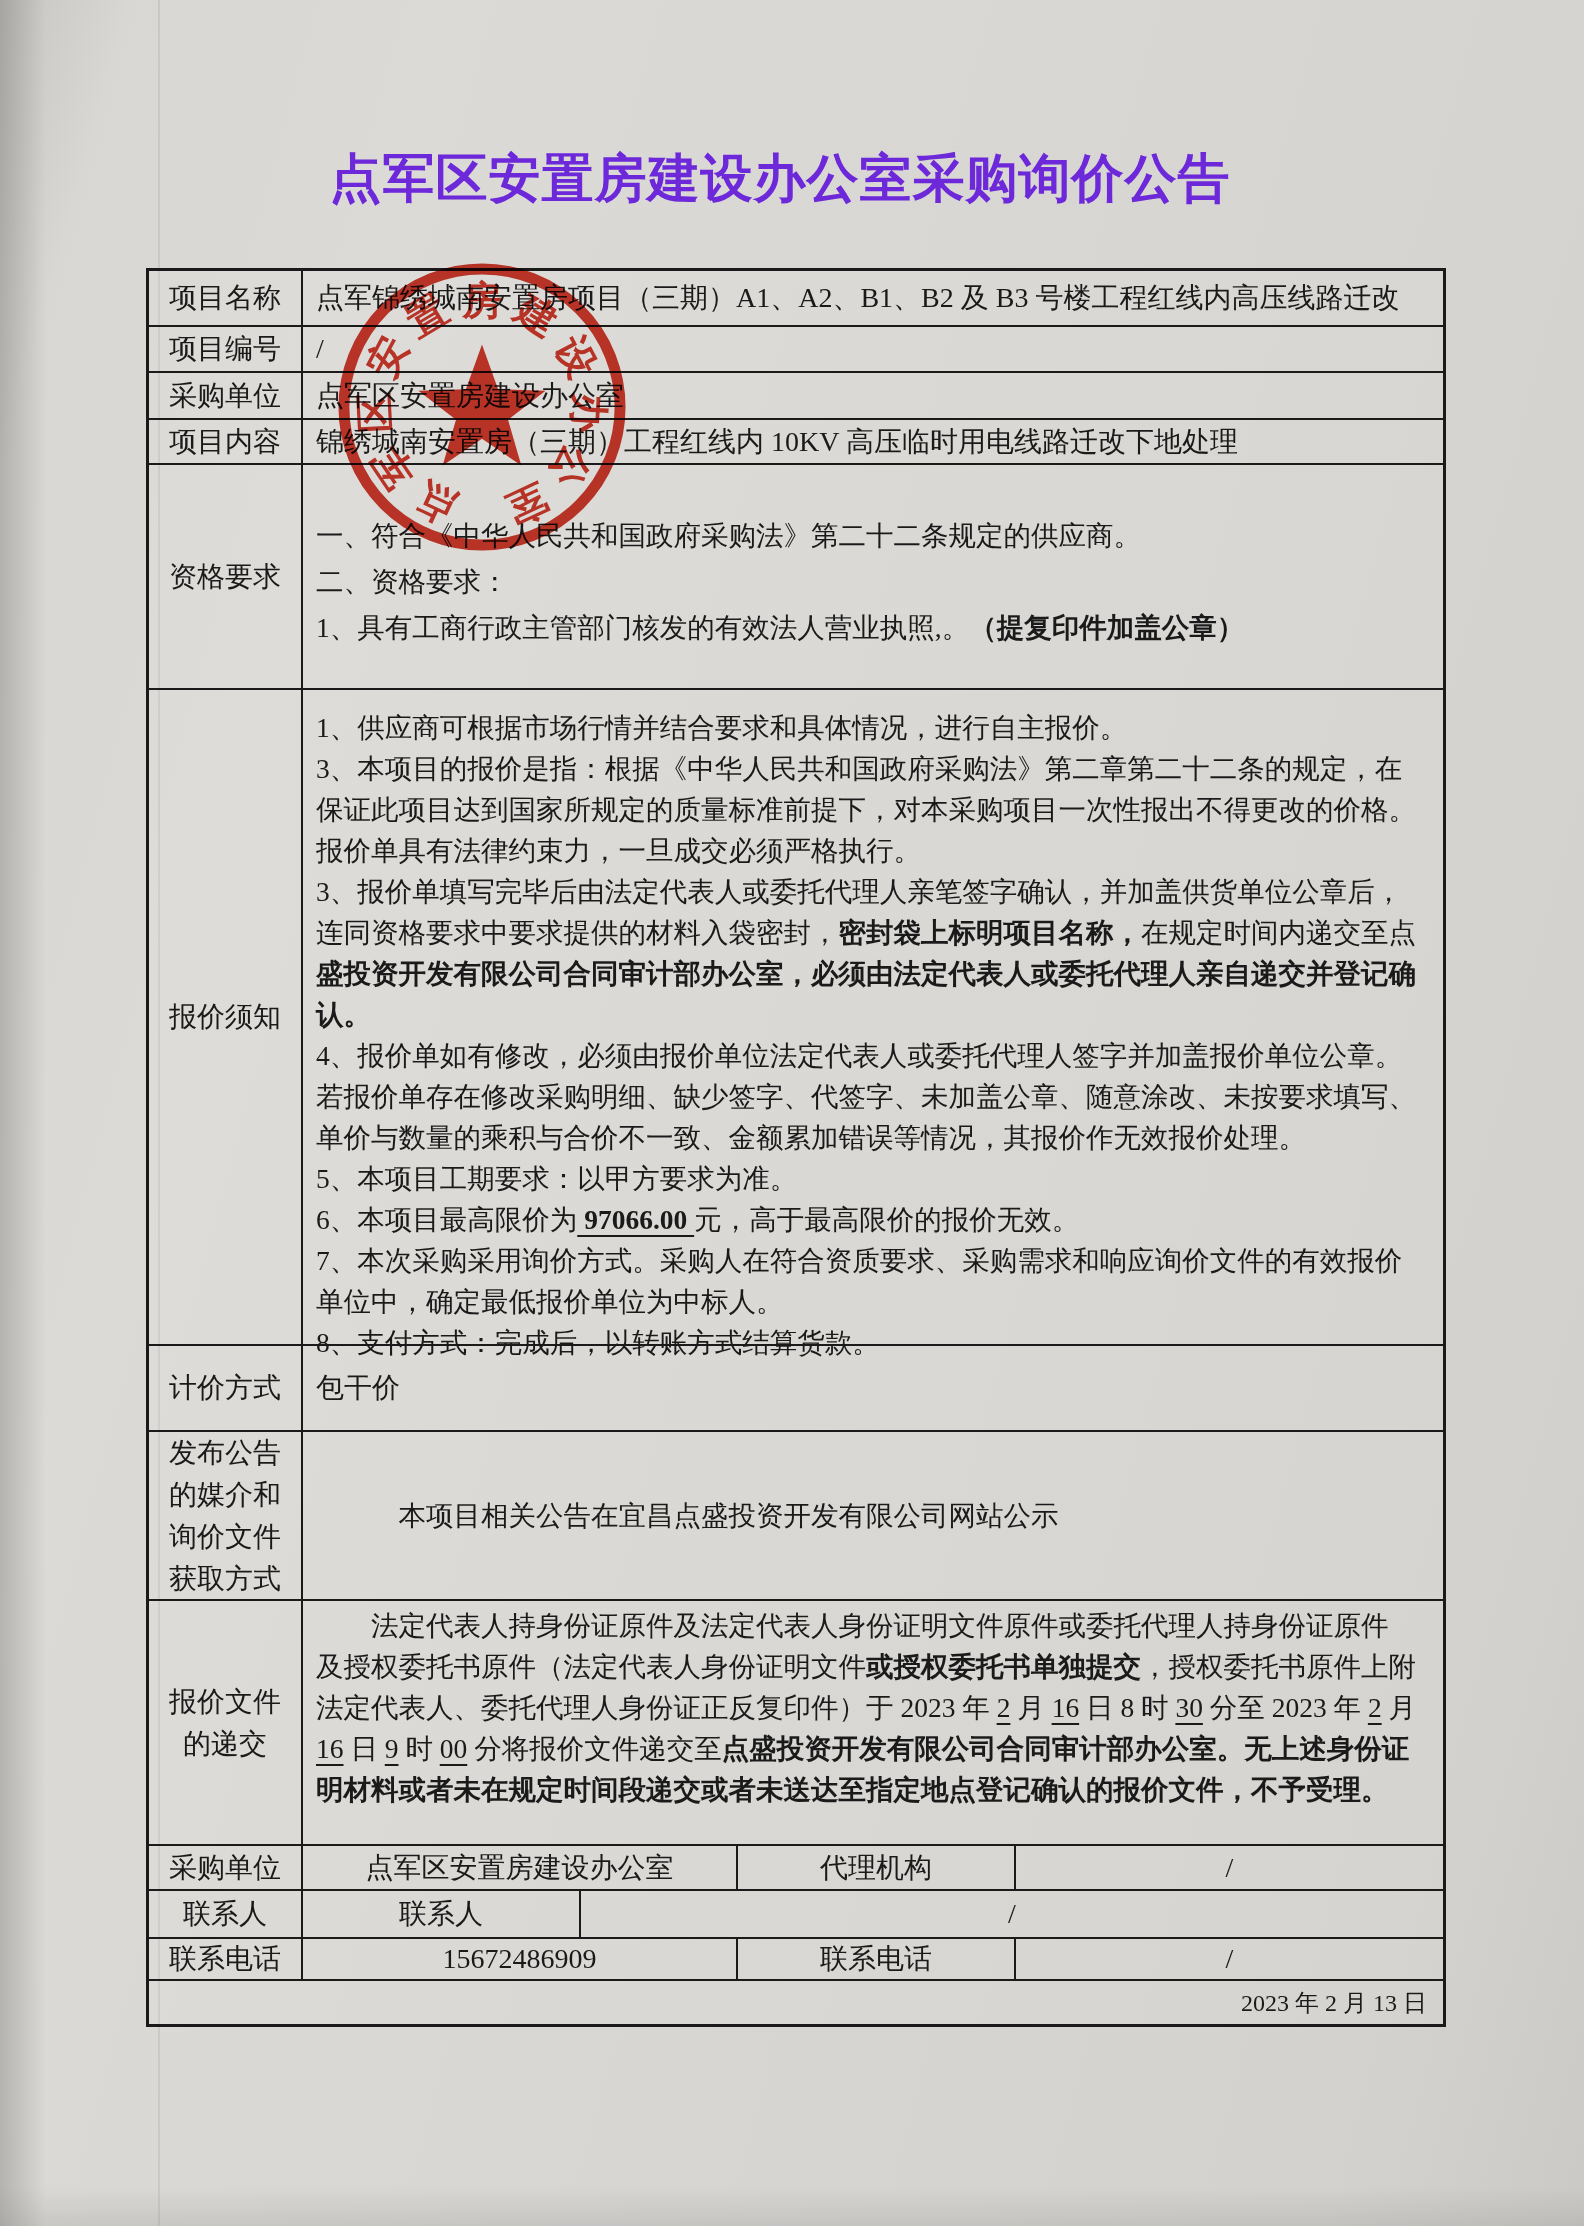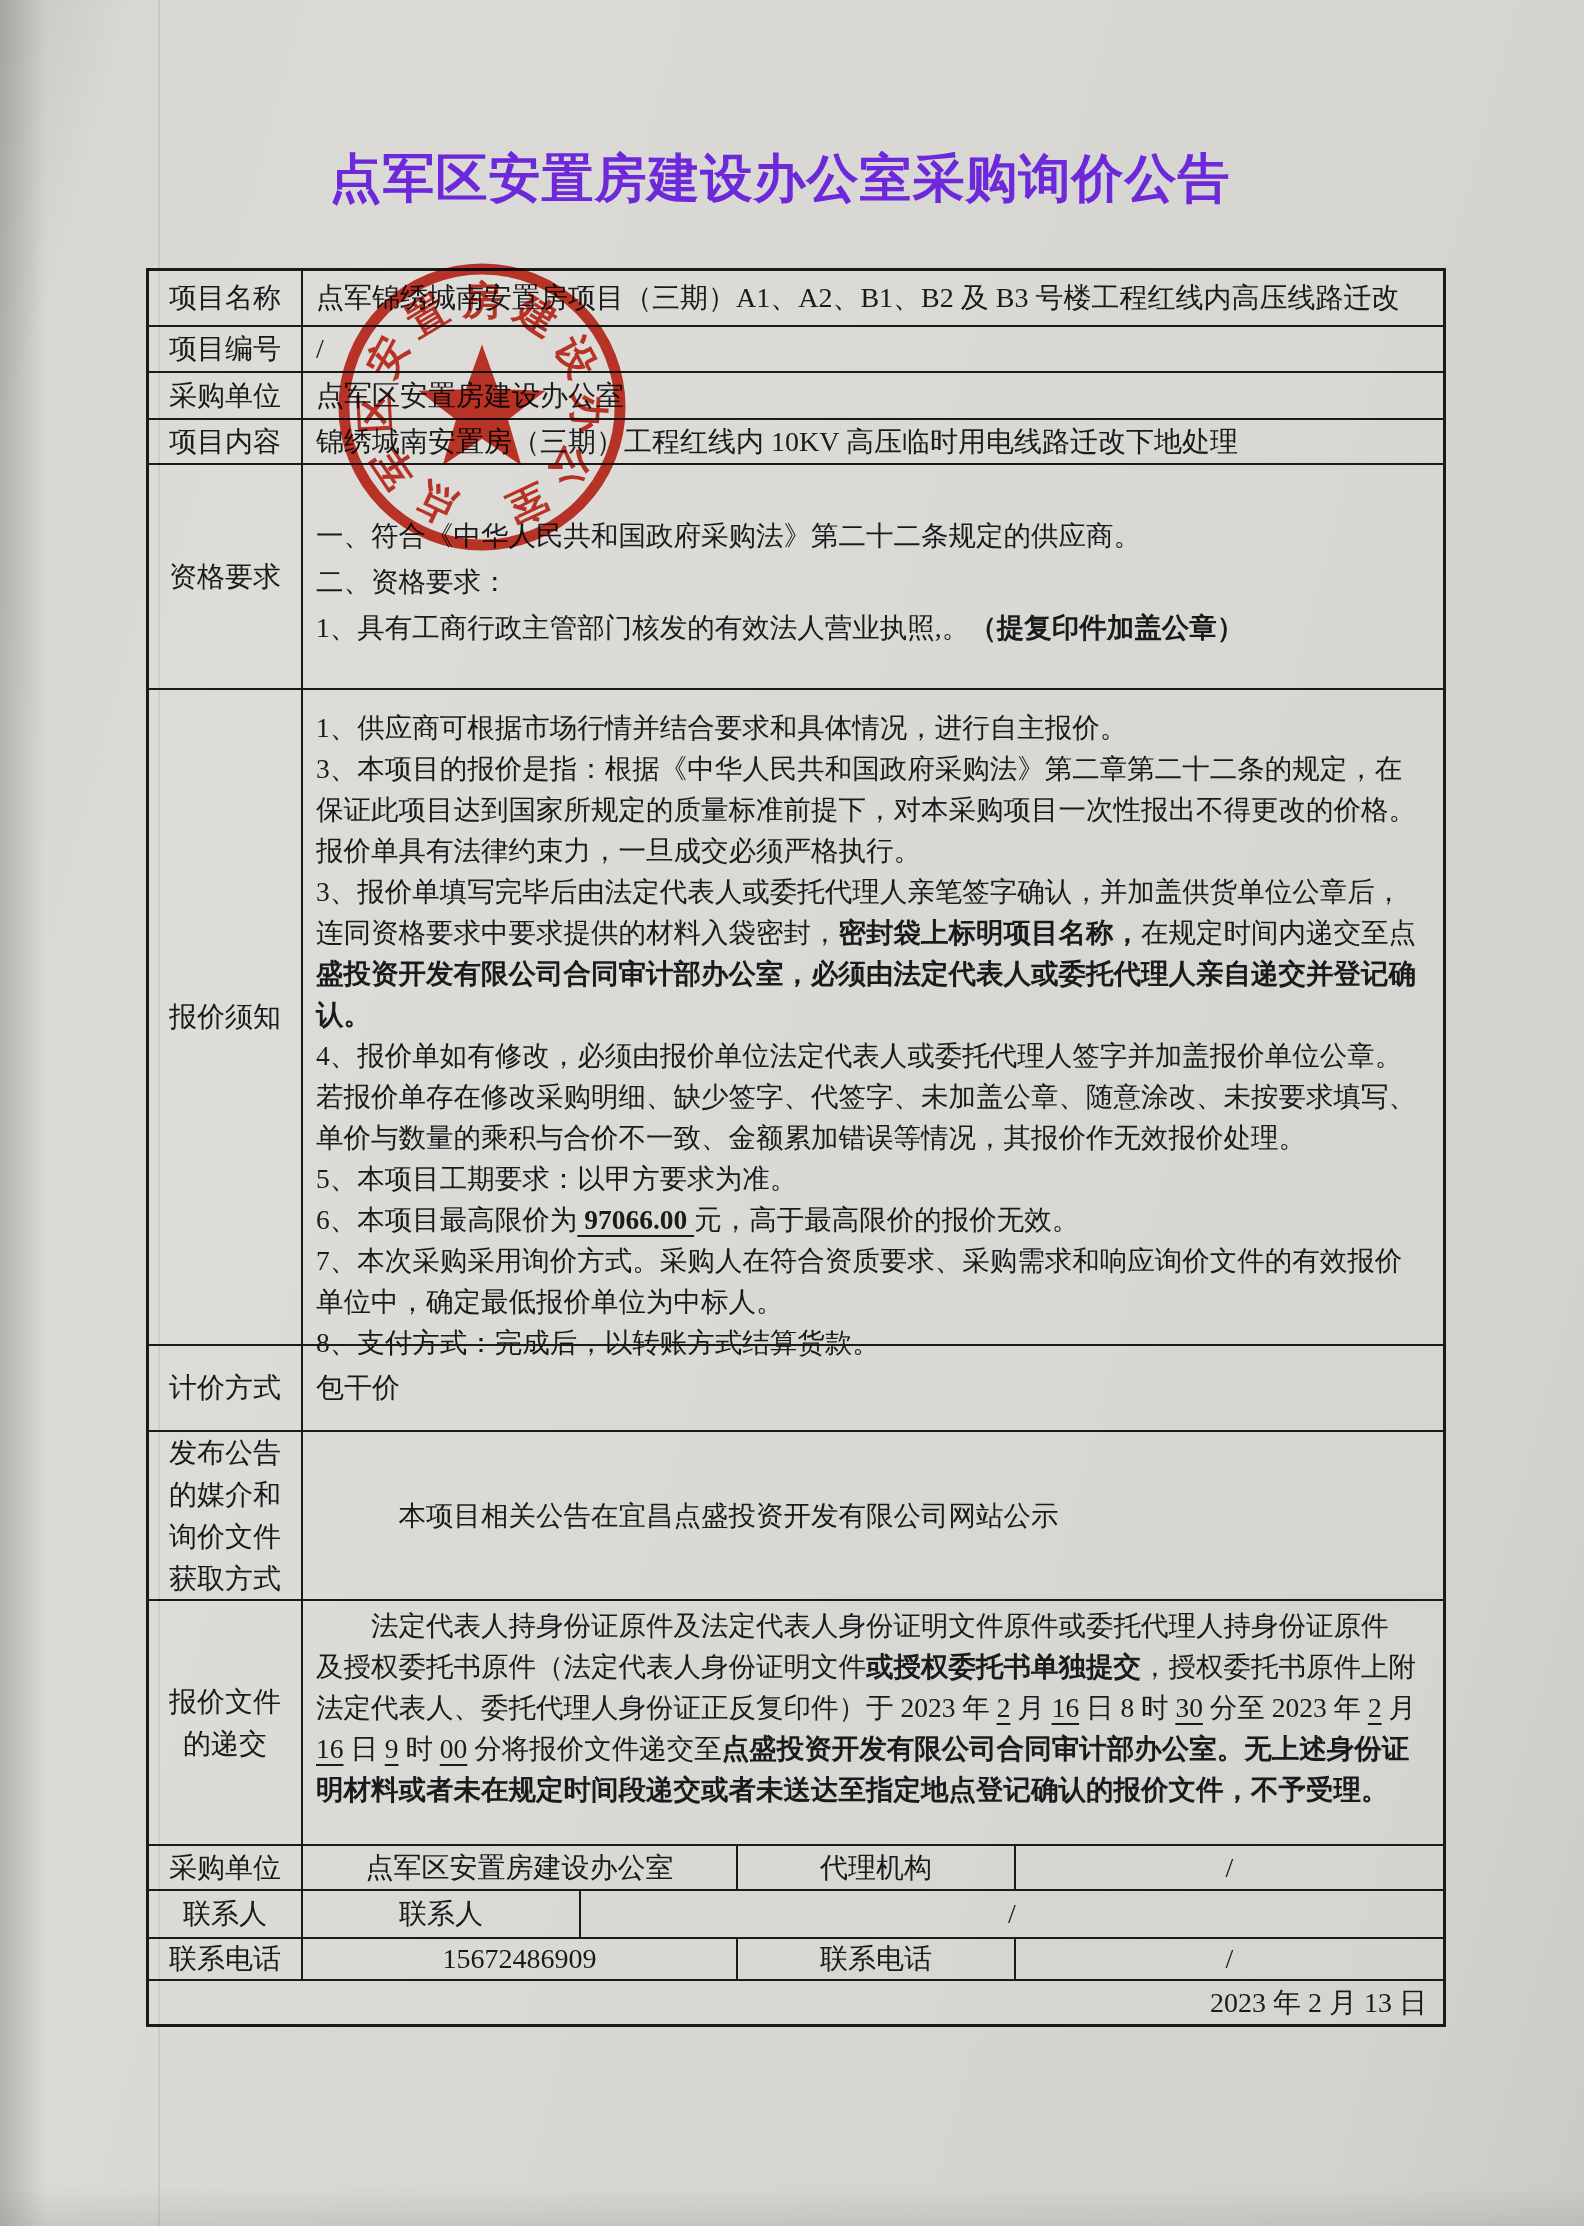--- a/index.html
+++ b/index.html
@@ -37,21 +37,21 @@
   .r-qual{padding-top:48px;line-height:46px;}
   .r-notes{padding-top:17px;}
   .r-media{display:flex;flex-direction:column;justify-content:center;}
   .r-submit{padding-top:4px;}
   .b{font-weight:bold;}
   .u{text-decoration:underline;text-underline-offset:6px;}
   .c1{width:154px;flex:0 0 154px;border-right:2px solid #1a1a1a;display:flex;align-items:center;justify-content:center;font-size:28px;}
   .c2{width:435px;flex:0 0 435px;border-right:2px solid #1a1a1a;display:flex;align-items:center;justify-content:center;font-size:28px;}
   .c3{width:278px;flex:0 0 278px;border-right:2px solid #1a1a1a;display:flex;align-items:center;justify-content:center;font-size:28px;}
   .c4{flex:1;display:flex;align-items:center;justify-content:center;font-size:28px;}
-  .date-cell{flex:1;display:flex;align-items:center;justify-content:flex-end;padding-right:16px;font-size:28px;}
+  .date-cell{flex:1;display:flex;align-items:center;justify-content:flex-end;padding-right:16px;font-size:24px;}
   .seal{
     position:absolute;left:333px;top:258px;width:298px;height:298px;
     mix-blend-mode:multiply;opacity:.92;pointer-events:none;
   }
   .seal text{font-family:"Liberation Sans","DejaVu Sans",sans-serif;font-weight:bold;font-size:40px;}
 </style>
 </head>
 <body>
 
 <div class="edge-shade"></div>

